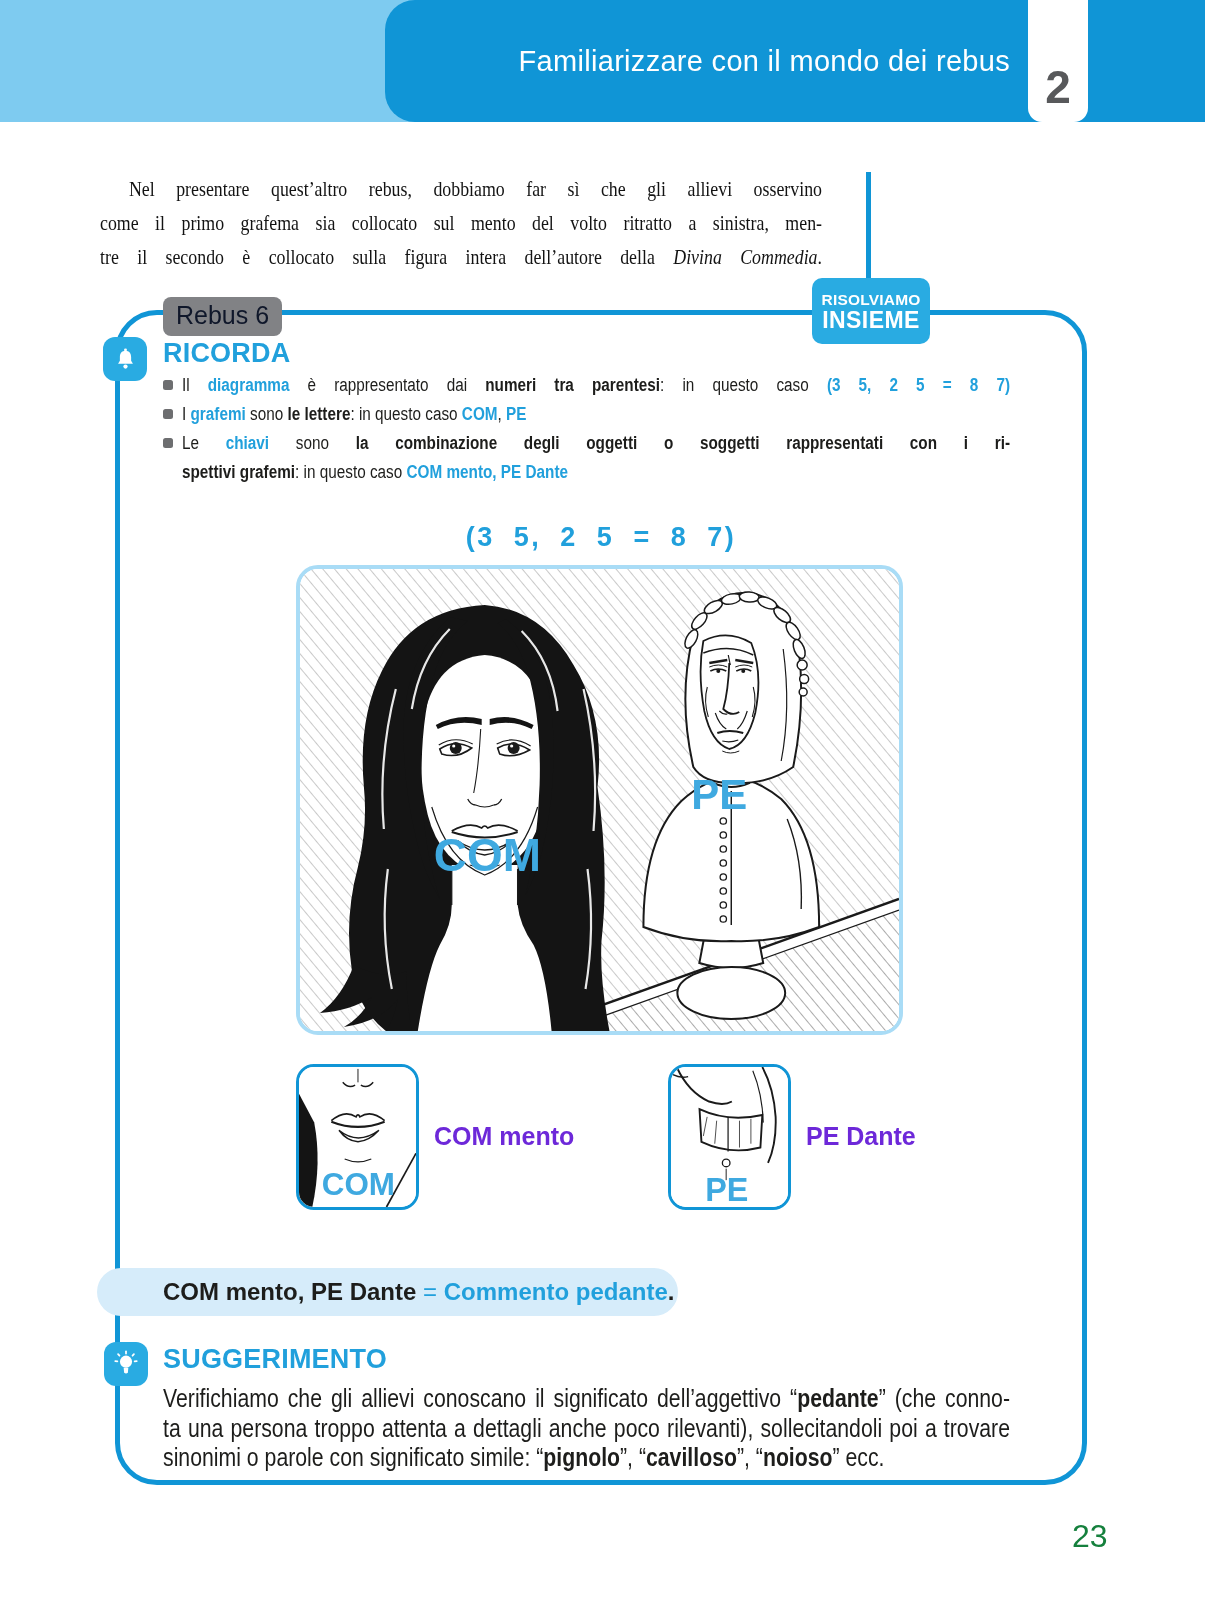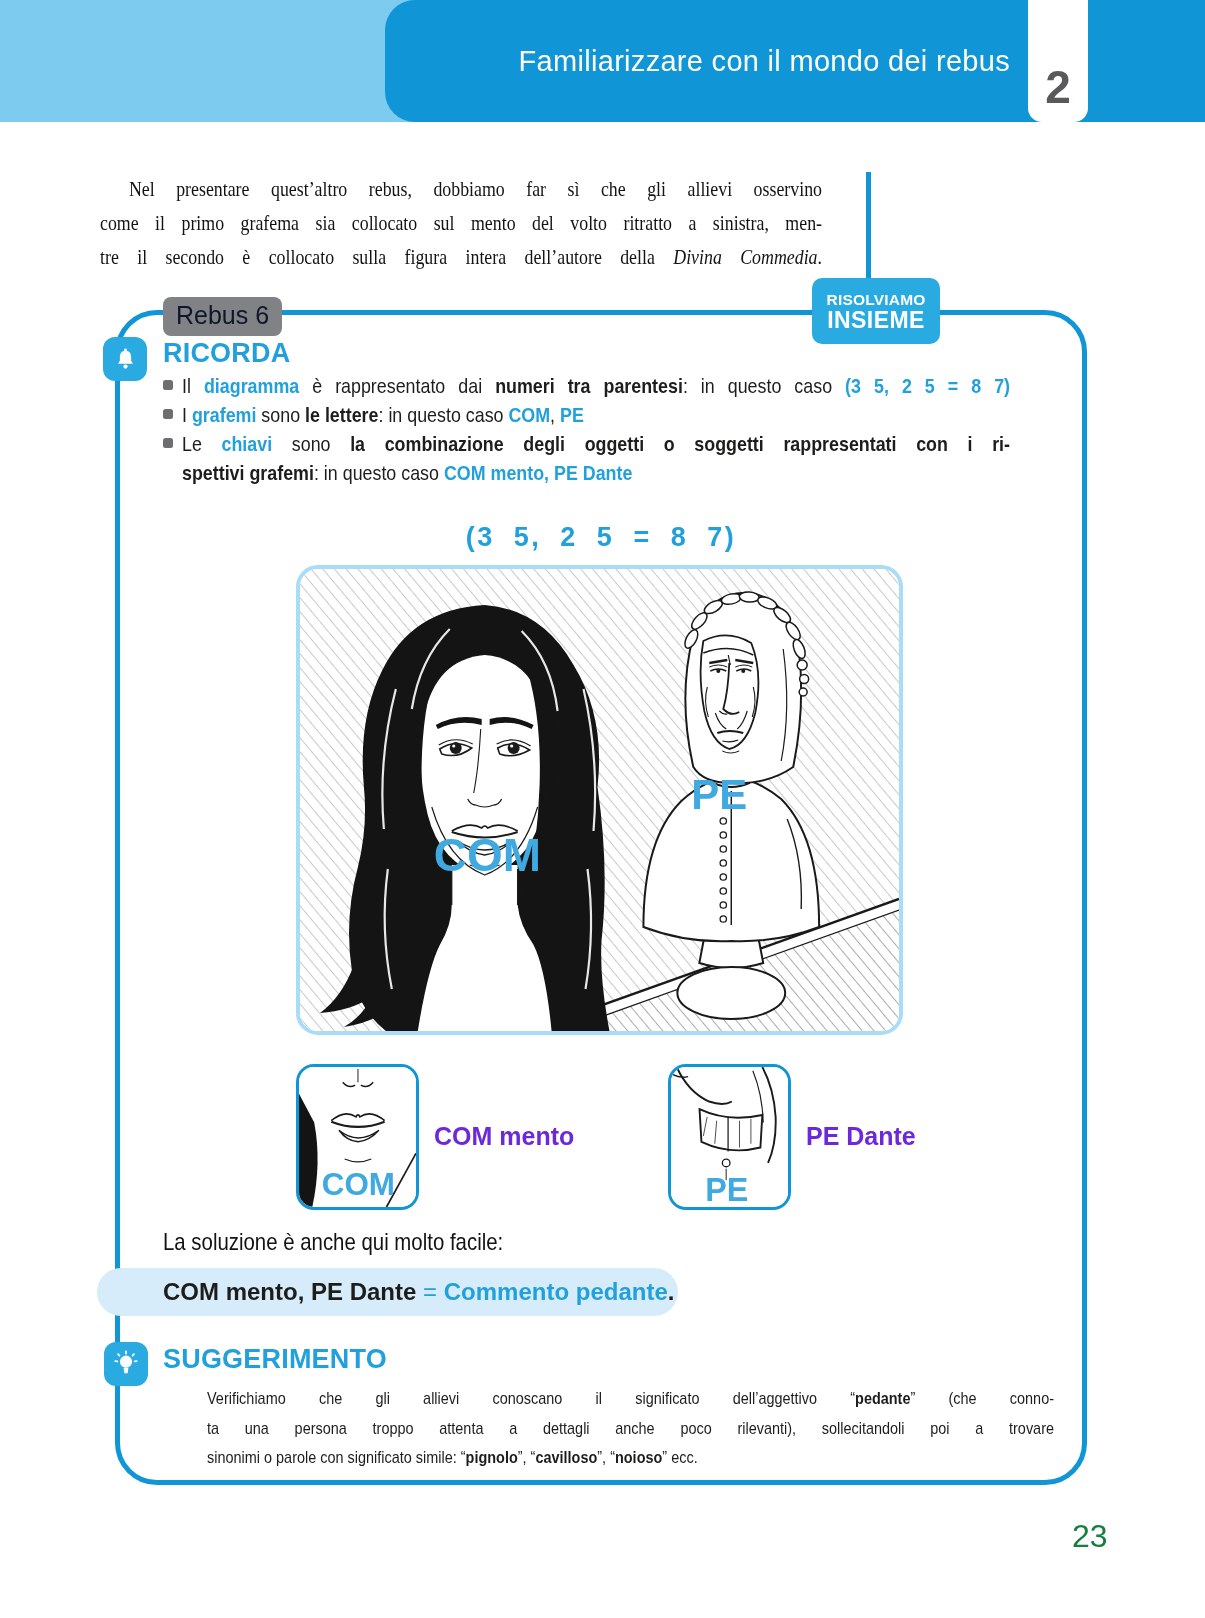--- a/index.html
+++ b/index.html
@@ -28,42 +28,42 @@
   .connector{position:absolute;left:866px;top:172px;width:5px;height:116px;background:var(--blue-dark);}
 
   
   .cond{transform:scaleX(.85);transform-origin:0 0;width:117.65%;}
 
   .ln{text-align:justify;}
   .ln.jf{text-align-last:justify;}
   .indent{text-indent:34px;}
 
   
-  .solve-badge{position:absolute;left:812px;top:278px;width:128px;height:66px;background:var(--blue-badge);
+  .solve-badge{position:absolute;left:812px;top:278px;width:118px;height:66px;background:var(--blue-badge);
                border-radius:10px;display:flex;flex-direction:column;align-items:center;justify-content:center;
                color:#fff;font-weight:bold;z-index:5;}
   .solve-badge .l1{font-size:15.5px;line-height:17px;letter-spacing:.2px;}
   .solve-badge .l2{font-size:23px;line-height:24px;letter-spacing:.4px;}
   .rebus-badge{position:absolute;left:163px;top:297px;background:var(--badge-gray);color:#0f172a;
                border-radius:8px;font-size:25px;padding:4px 13px 6px;z-index:5;}
 
   
   .bigbox{position:absolute;left:115px;top:310px;width:972px;height:1175px;border:5px solid var(--blue-dark);
           border-radius:42px;box-sizing:border-box;background:transparent;}
 
   .icon-sq{position:absolute;width:44px;height:44px;background:var(--blue-badge);border-radius:12px;
            display:flex;align-items:center;justify-content:center;z-index:6;}
   .bell-sq{left:103px;top:337px;}
   .bulb-sq{left:104px;top:1342px;}
 
   .sec-title{position:absolute;left:163px;font-size:27px;font-weight:bold;color:var(--blue-text);letter-spacing:.2px;}
   .ricorda-title{top:338px;}
   .sugg-title{top:1344px;}
 
-  .bullets{position:absolute;left:163px;top:371px;width:847px;font-size:21px;line-height:29px;}
+  .bullets{position:absolute;left:163px;top:371px;width:847px;font-size:18px;line-height:29px;}
   .bullet{position:relative;padding-left:19px;}
   .marker{position:absolute;left:0;top:9px;width:10px;height:10px;background:var(--marker-gray);border-radius:2.5px;}
 
   .sg-b{font-weight:bold;}
   .sg-bb{font-weight:bold;color:var(--blue-text);}
   .sg-bl{color:var(--blue-text);}
   .sg-i{font-style:italic;}
 
   .diagram-label{position:absolute;left:115px;top:522px;width:972px;text-align:center;font-size:27px;
                  font-weight:bold;color:var(--blue-text);letter-spacing:2.5px;word-spacing:9px;}
@@ -82,21 +82,21 @@
   .caption{position:absolute;top:1122px;font-size:25px;font-weight:bold;color:#6d28d9;}
   .caption-com{left:434px;}
   .caption-pe{left:806px;}
 
   
   .solution-lead{position:absolute;left:163px;top:1228px;width:700px;font-size:24px;color:#131313;}
   .pill{position:absolute;left:97px;top:1268px;width:581px;height:48px;background:var(--pill-bg);
         border-radius:25px;display:flex;align-items:center;padding-left:66px;box-sizing:border-box;
         font-size:24px;z-index:4;}
 
-  .sugg-par{position:absolute;left:163px;top:1384px;width:847px;font-size:17px;line-height:29.5px;margin-left:44px;}
+  .sugg-par{position:absolute;left:163px;top:1384px;width:847px;font-size:25px;line-height:29.5px;}
 
   .page-num{position:absolute;left:1072px;top:1518px;font-size:32px;color:#15803d;}
 </style>
 </head>
 <body>
 
 <div class="page">
 
   <div class="hdr-light"></div>
   <div class="hdr-dark">
@@ -306,25 +306,20 @@
         <path d="M60,52 L60,88" stroke-width="1.3"></path>
         <path d="M38,52 L34,72 M48,56 L46,80 M72,56 L72,84 M84,54 L84,80" stroke-width="0.8"></path>
         <circle cx="58" cy="100" r="4" stroke-width="1.4"></circle>
         <path d="M58,106 L58,118" stroke-width="1"></path>
       </g>
       <text class="lab" x="36" y="140" font-size="34">PE</text>
     </svg>
   </div>
   <div class="caption caption-pe">PE Dante</div>
 
-  <div class="solution-lead">
-    <div class="cond">
-        <div class="ln">La soluzione è anche qui molto facile:</div>
-      </div>
-  </div>
   <div class="pill">
     <span><span class="sg sg-b">COM mento, PE Dante</span><span class="sg sg-bl"> = </span><span class="sg sg-bb">Commento pedante</span><span class="sg sg-b">.</span></span>
   </div>
 
   <div class="icon-sq bulb-sq">
     <svg width="28" height="28" viewBox="0 0 24 24" aria-hidden="true">
       <g stroke="#fff" stroke-width="1.5" stroke-linecap="round">
         <line x1="12" y1="1.2" x2="12" y2="3"></line>
         <line x1="5.2" y1="3.6" x2="6.4" y2="4.9"></line>
         <line x1="18.8" y1="3.6" x2="17.6" y2="4.9"></line>

